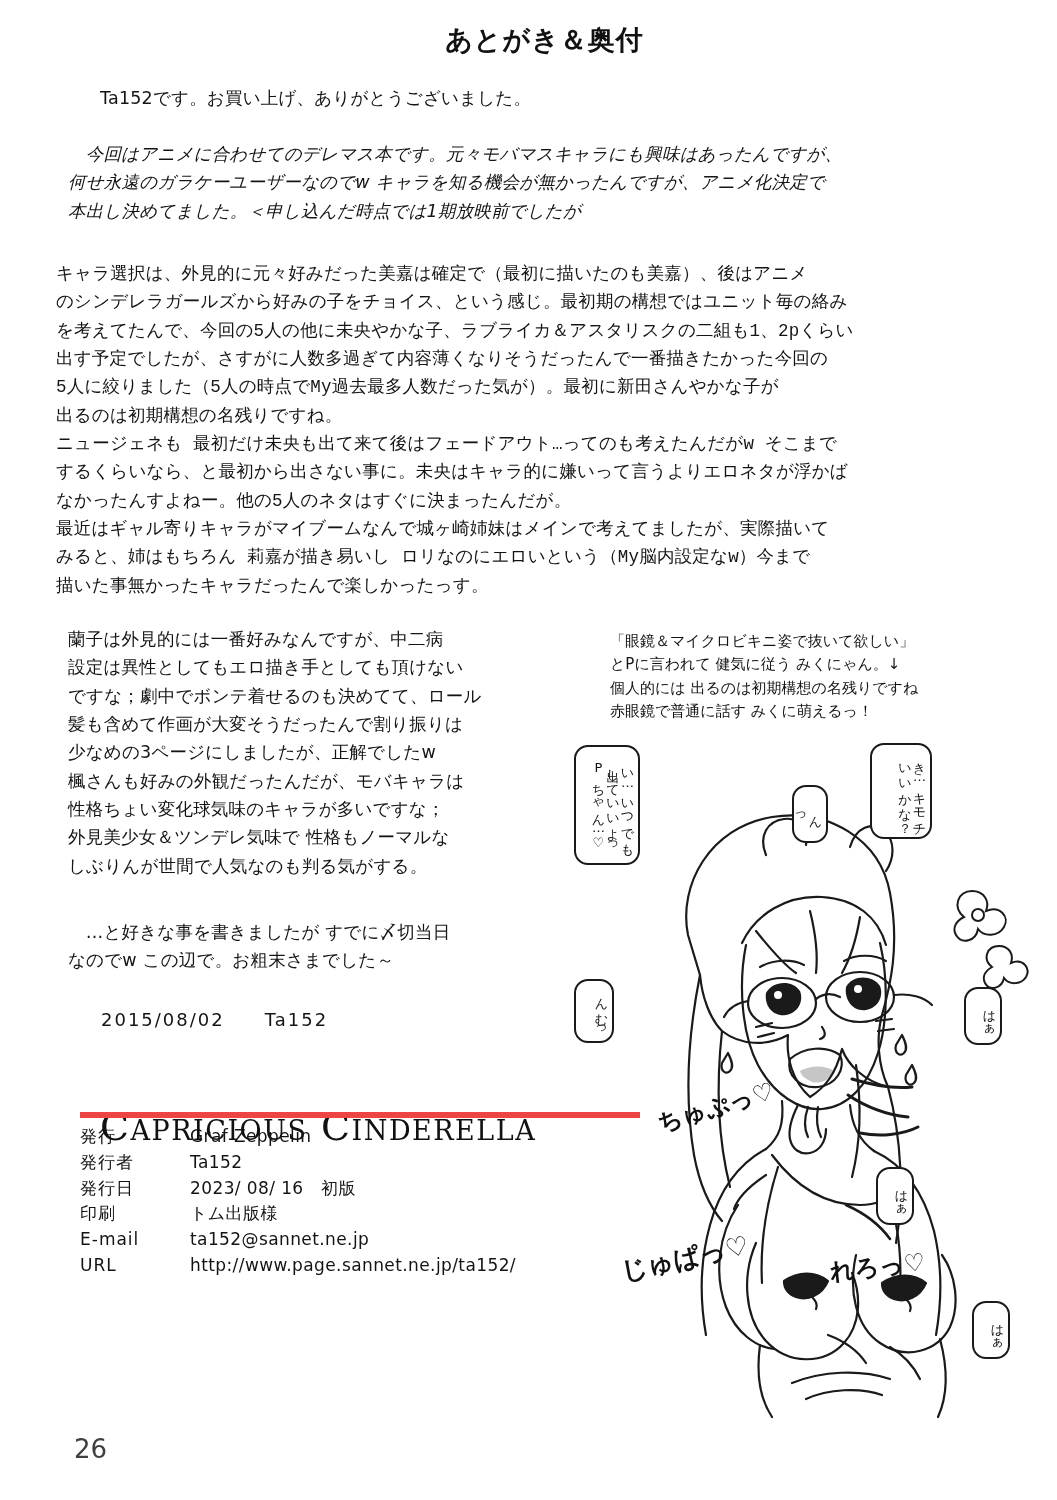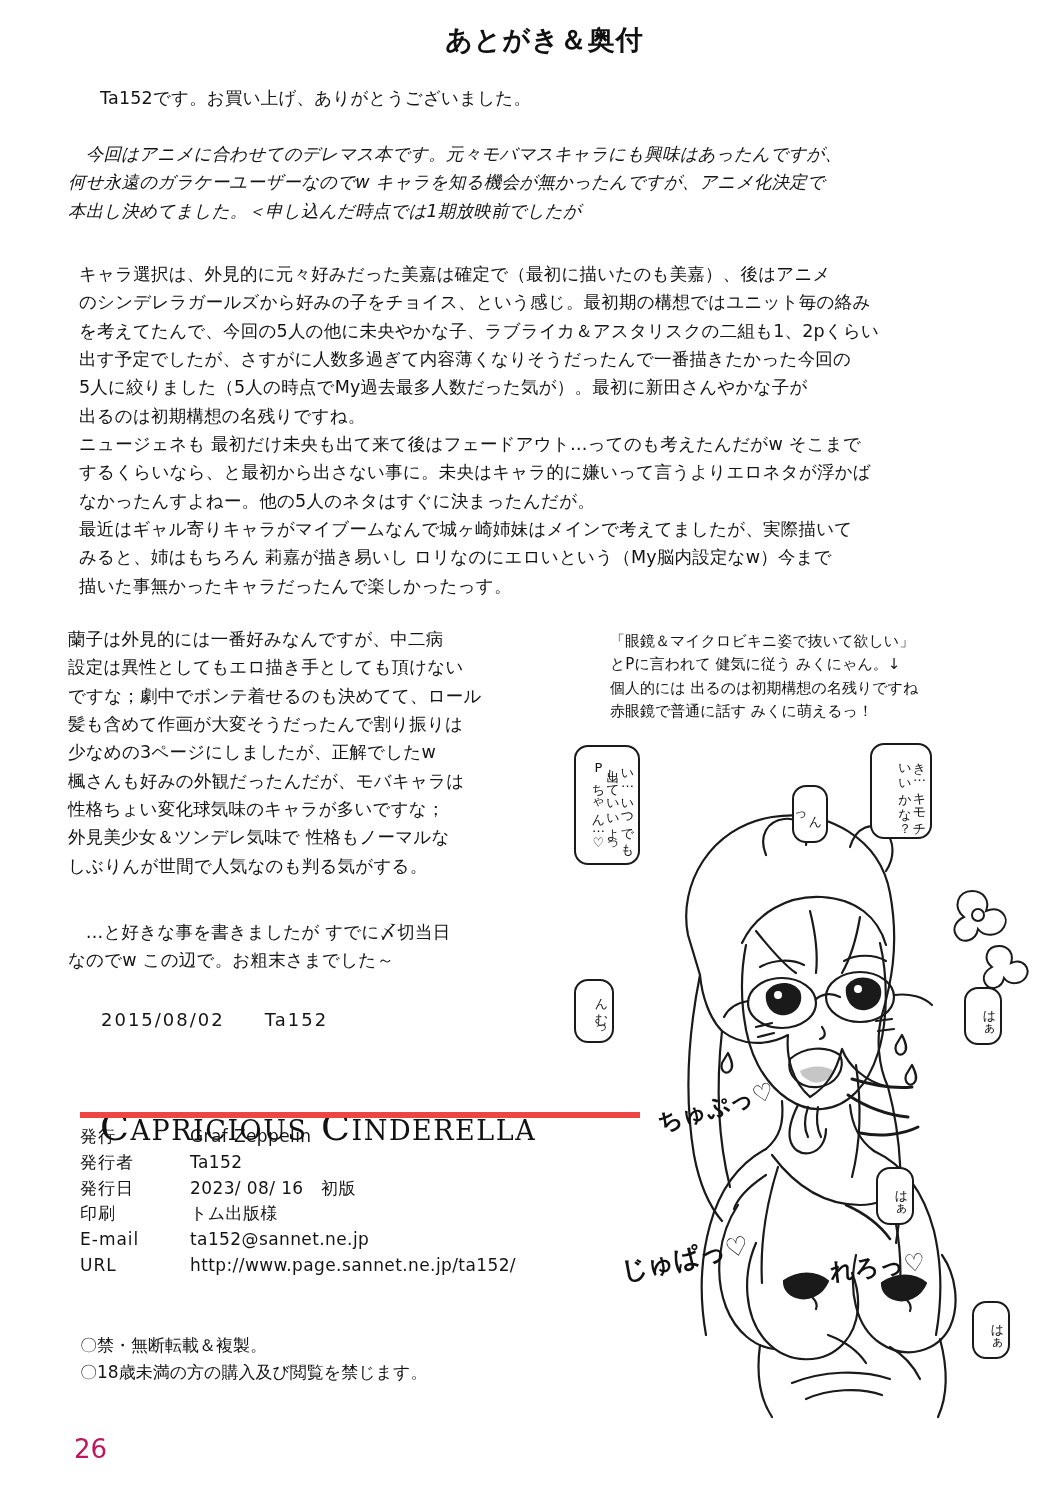--- a/index.html
+++ b/index.html
@@ -47,22 +47,23 @@
     width: 880px;
   }
   #p-intro {
     top: 140px;
     left: 68px;
     width: 920px;
     font-style: italic;
   }
   #p-main {
     top: 260px;
-    left: 79px;
+    left: 56px;
     width: 920px;
+    font-family: Liberation Mono, monospace;
   }
   #p-narrow {
     top: 625px;
     left: 68px;
     width: 500px;
   }
   #p-closing {
     top: 918px;
     left: 68px;
     width: 560px;
@@ -131,21 +132,21 @@
     font-size: 17px;
     line-height: 1.6;
     white-space: pre-wrap;
     color: #141414;
   }
   .page-number {
     position: absolute;
     top: 1434px;
     left: 74px;
     font-size: 26px;
-    color: #be185d;
+    color: #404040;
     font-family: "DejaVu Sans", "Liberation Sans", sans-serif;
   }
   
   .illust {
     position: absolute;
     top: 735px;
     left: 560px;
     width: 480px;
     height: 700px;
   }
@@ -366,18 +367,16 @@
     <div class="colophon-row">
       <div class="colophon-key">E-mail</div>
       <div class="colophon-val">ta152@sannet.ne.jp</div>
     </div>
     <div class="colophon-row">
       <div class="colophon-key">URL</div>
       <div class="colophon-val">http://www.page.sannet.ne.jp/ta152/</div>
     </div>
   </div>
 
-  <div class="notices">〇禁・無断転載＆複製。
-〇18歳未満の方の購入及び閲覧を禁じます。</div>
 
   <div class="page-number">26</div>
 
 </div>
 
 </body></html>

